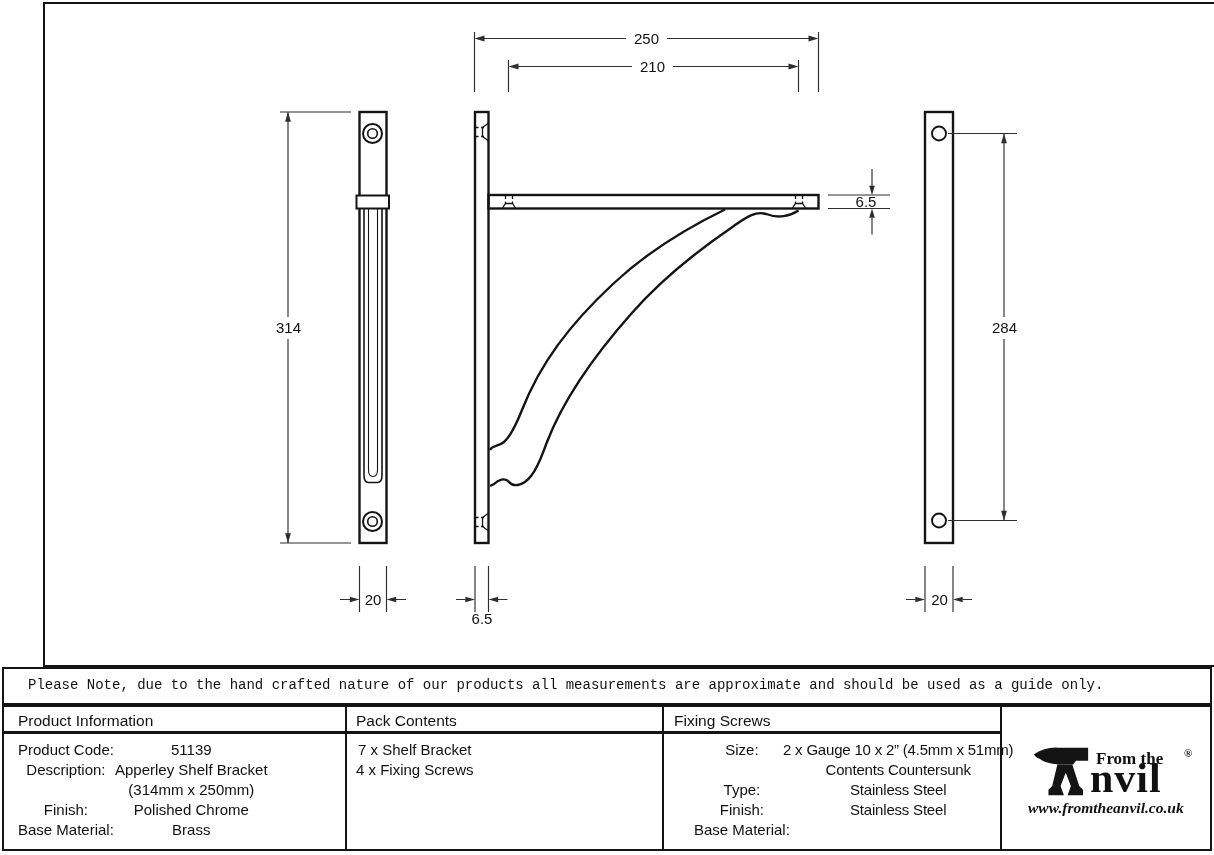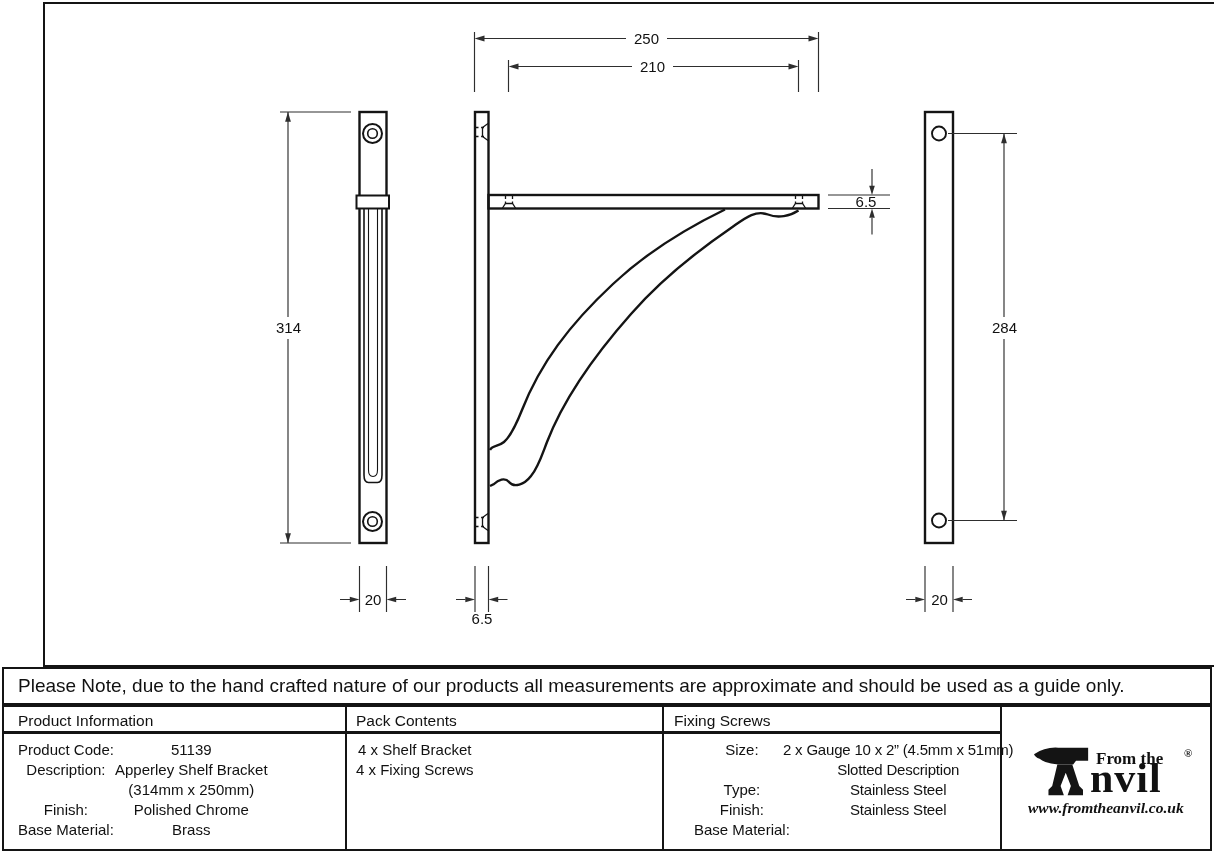--- a/index.html
+++ b/index.html
@@ -2,21 +2,21 @@
 <html><head>
 <meta charset="utf-8">
 <style>
   html,body{margin:0;padding:0;background:#fff;}
   body{width:1214px;height:855px;position:relative;overflow:hidden;
        font-family:"Liberation Sans",sans-serif;color:#111;}
   #page{position:relative;width:1214px;height:855px;background:#fff;}
   .box{position:absolute;left:2px;width:1210px;border:2px solid #141414;background:#fff;box-sizing:border-box;}
   #drawing-box{top:2px;height:665px;margin-left:41px;}
   #note-box{top:667px;height:38px;}
-  #note-box .note-text{display:block;padding-left:14px;line-height:33px;font-size:19px;white-space:nowrap;}
+  #note-box .note-text{display:block;padding-left:24px;line-height:33px;font-size:14px;white-space:nowrap;font-family:Liberation Mono, monospace;}
   #table-box{top:705px;height:146px;}
   #table-box .abs{position:absolute;}
   .vdiv{position:absolute;top:0;width:2px;height:142px;background:#141414;}
   .hdr-line{position:absolute;top:24px;left:0;width:996px;height:3px;background:#141414;}
   .hdr{position:absolute;top:4px;font-size:15.5px;line-height:20px;white-space:nowrap;}
   .col-lines{position:absolute;top:33px;font-size:15px;text-align:center;}
   .col-lines div{height:20.1px;line-height:20.1px;white-space:nowrap;}
   .fs-vals{font-size:15px;letter-spacing:-0.2px;}
   
   #logo-cell{position:absolute;left:996px;top:0;width:210px;height:142px;font-weight:bold;}
@@ -141,34 +141,34 @@
     </div>
     <div class="col-lines" style="left:111px">
       <div>51139</div>
       <div>Apperley Shelf Bracket</div>
       <div>(314mm x 250mm)</div>
       <div>Polished Chrome</div>
       <div>Brass</div>
     </div>
 
     <div class="col-lines" style="left:352px">
-      <div>4 x Shelf Bracket</div>
+      <div>7 x Shelf Bracket</div>
       <div>4 x Fixing Screws</div>
     </div>
 
     <div class="col-lines" style="left:690px">
       <div>Size:</div>
       <div></div>
       <div>Type:</div>
       <div>Finish:</div>
       <div>Base Material:</div>
     </div>
     <div class="col-lines fs-vals" style="left:779px">
       <div>2 x Gauge 10 x 2” (4.5mm x 51mm)</div>
-      <div>Slotted Description</div>
+      <div>Contents Countersunk</div>
       <div>Stainless Steel</div>
       <div>Stainless Steel</div>
     </div>
 
     <div id="logo-cell">
       <svg class="abs" style="left:34px;top:36px" width="56" height="56" viewBox="0 0 60 60">
         <path fill="#141414" d="M 0 12 Q 12 4 26 5 L 58 5 L 58 19 L 45 19 L 42 23 L 26 23 Q 12 22 6 17 Q 1 15 0 12 Z"></path>
         <path fill="#141414" d="M 25 23 L 41 23 L 48.5 46 L 52.5 50 L 52.5 56 L 36 56 L 39.5 46 L 34 32 L 28.5 46 L 32 56 L 15.5 56 L 15.5 50 L 19.5 46 Z"></path>
       </svg>
       <div class="abs from-the" style="left:96px;top:42px">From the</div>

